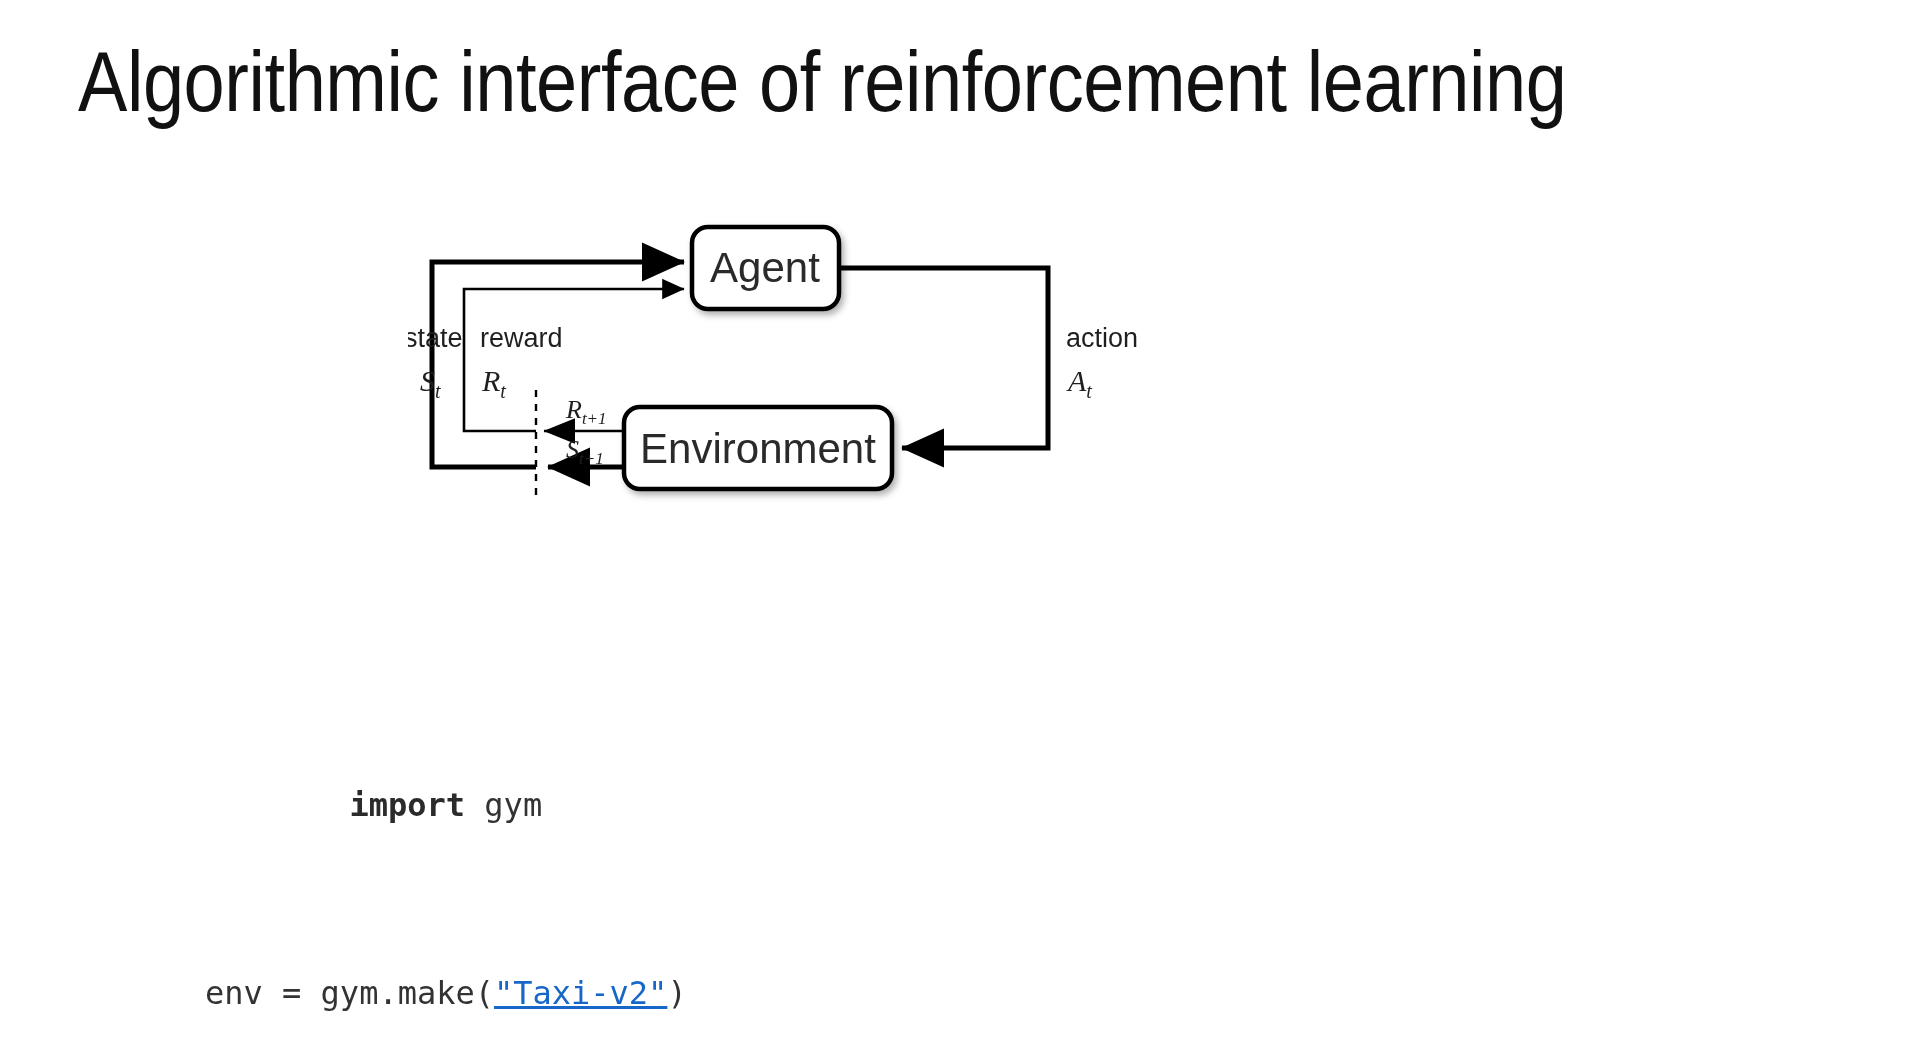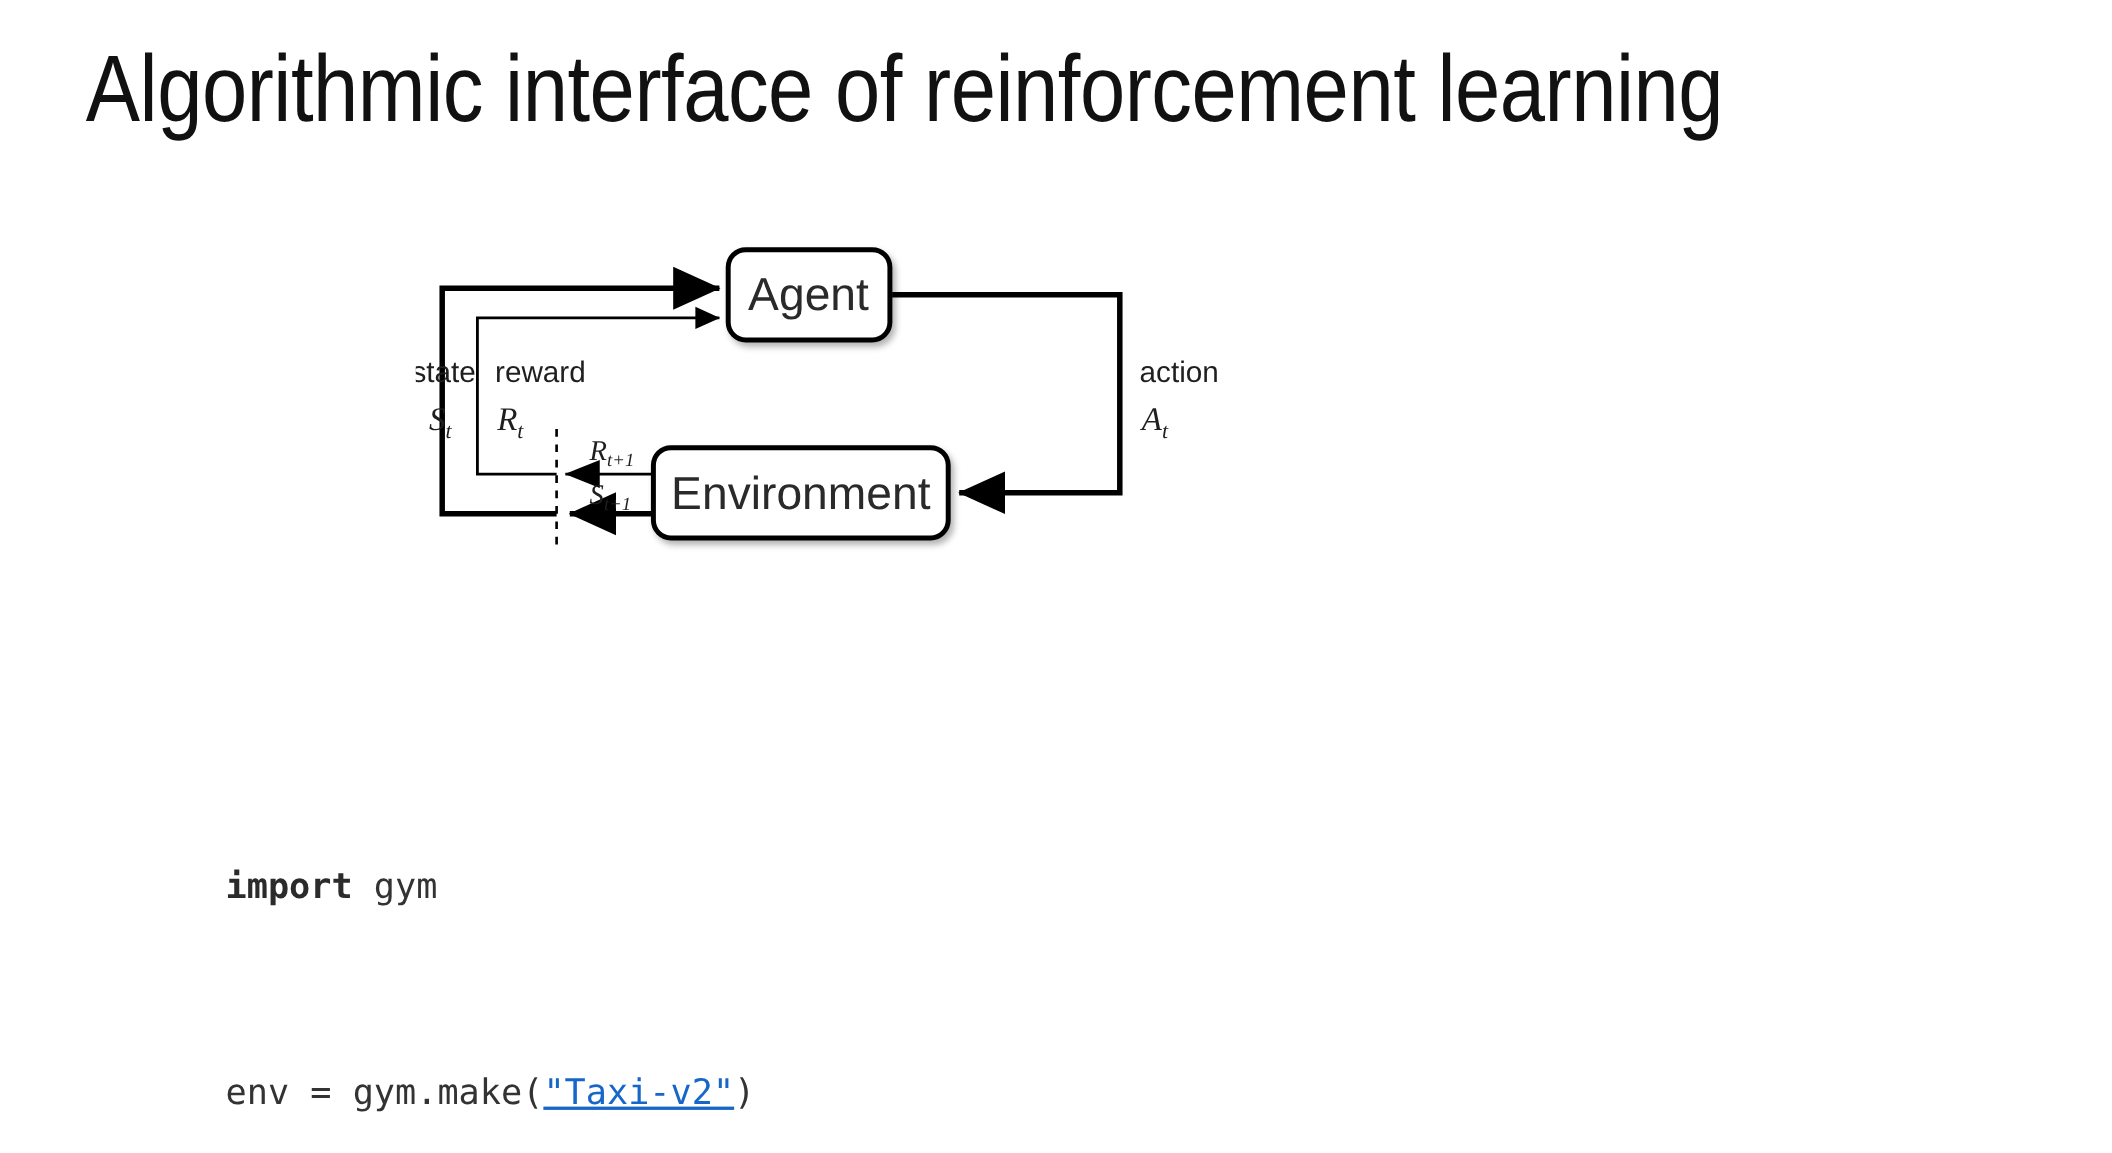--- a/index.html
+++ b/index.html
@@ -29,40 +29,40 @@
     letter-spacing: -0.5px;
     color: #111111;
     white-space: nowrap;
     transform: scaleX(0.86);
     transform-origin: left top;
   }
 
   
   #rl-diagram {
     position: absolute;
-    left: 378px;
+    left: 408px;
     top: 205px;
     width: 780px;
     height: 320px;
   }
   #rl-diagram svg { display: block; }
 
   
   #code-block {
     position: absolute;
     left: 205px;
     top: 688px;
     font-family: "DejaVu Sans Mono", "Liberation Mono", monospace;
     font-size: 32px;
     line-height: 47px;
     color: #333333;
     white-space: pre;
     letter-spacing: 0px;
   }
-  #code-block .ln { display: block; height: 47px; }
+  #code-block .ln { display: block; height: 47px; text-align: center; }
   .kw   { font-weight: bold; color: #2b2b2b; }
   .link { color: #1667c8; text-decoration: underline; }
   .plain{ color: #333333; }
 </style>
 </head>
 <body>
 
 <div id="slide-title">Algorithmic interface of reinforcement learning</div>
 
 <div id="rl-diagram">

